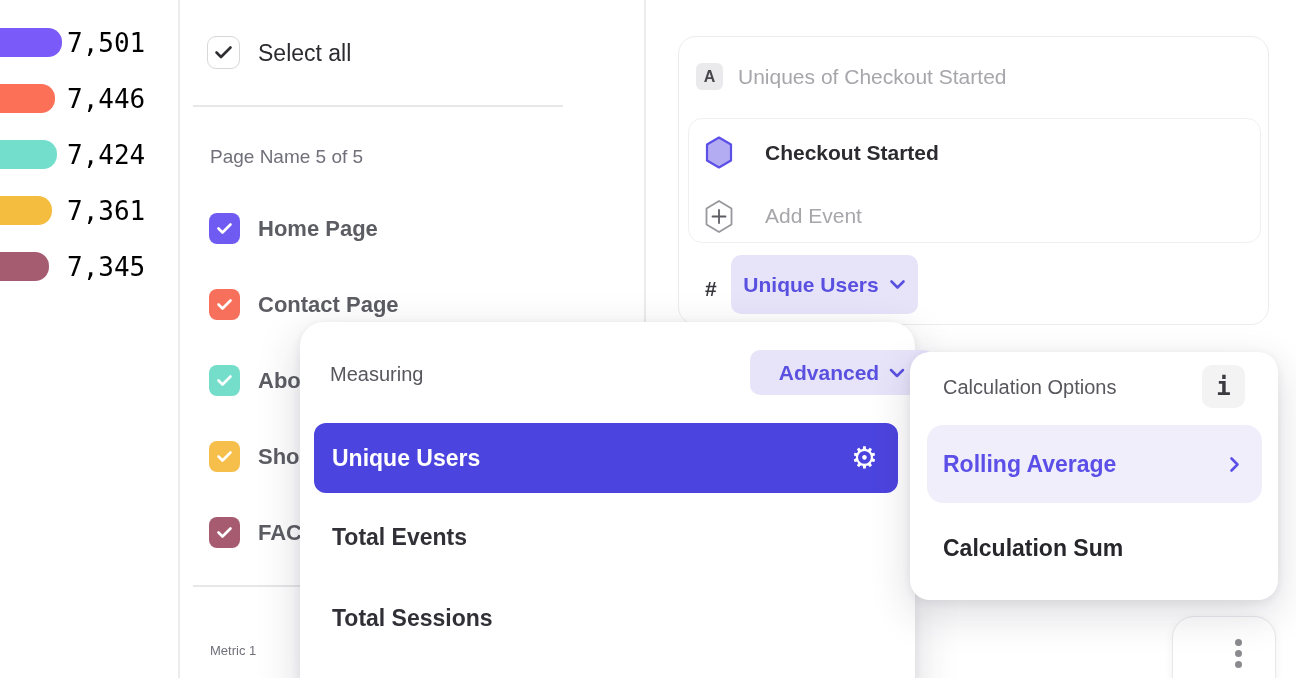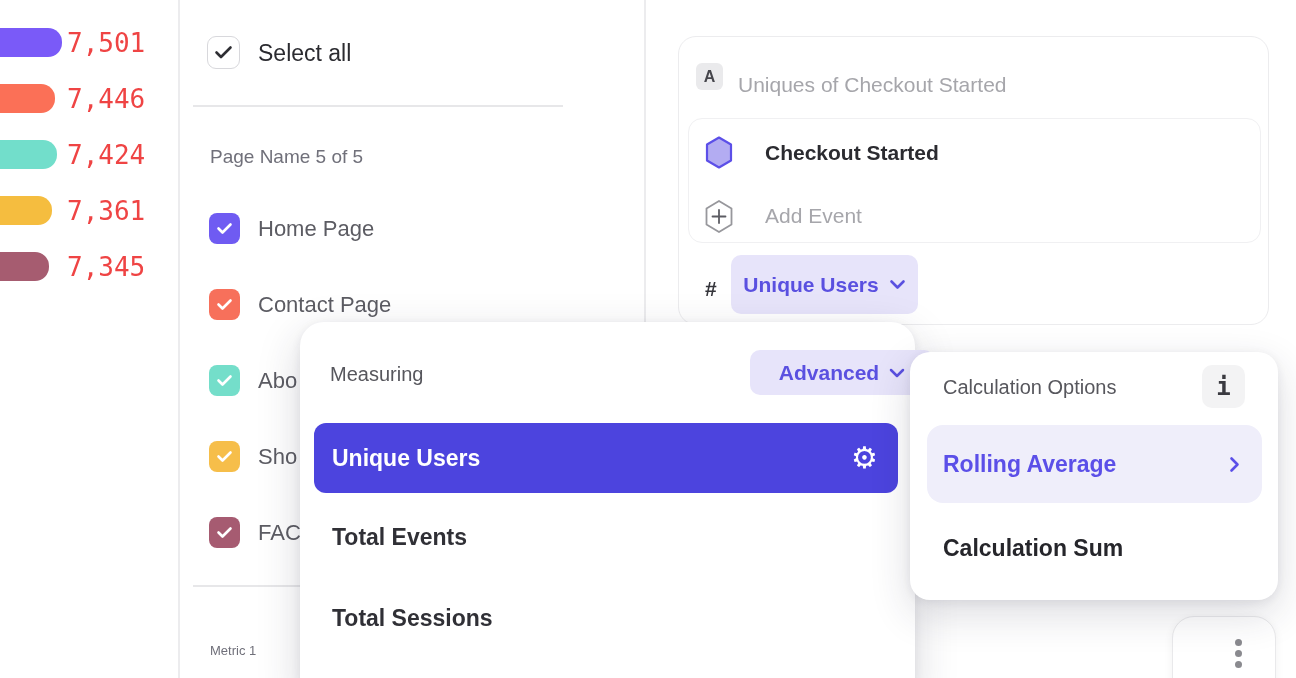--- a/index.html
+++ b/index.html
@@ -7,47 +7,47 @@
   .canvas {
     position:relative; width:1296px; height:678px; overflow:hidden;
     background:#fff; font-family:"Liberation Sans", sans-serif; color:#2b2b30;
   }
   .abs { position:absolute; }
 
   
   .bar { position:absolute; left:0; height:29px; border-radius:0 14px 14px 0; }
   .bar-value {
     position:absolute; left:67px; font-family:"DejaVu Sans Mono", monospace;
-    font-size:26px; color:#ef4444; transform:translateY(-50%);
+    font-size:26px; color:#000000; transform:translateY(-50%);
   }
 
   
   .vline { position:absolute; top:0; bottom:0; width:2px; background:#ececee; }
   .hdiv  { position:absolute; height:1.5px; background:#e7e7e9; }
   .checkbox {
     position:absolute; border-radius:8px; display:flex;
     align-items:center; justify-content:center; cursor:pointer;
   }
   .cb-white { background:#fff; border:1.5px solid #d8d8dc; border-radius:9px; }
   .item-label { position:absolute; left:258px; transform:translateY(-50%);
-    font-size:22px; font-weight:normal; color:#5c5c63; white-space:nowrap; }
+    font-size:22px; font-weight:bold; color:#5c5c63; white-space:nowrap; }
   .muted-label { position:absolute; left:210px; transform:translateY(-50%);
     font-size:19px; color:#70707a; white-space:nowrap; }
 
   
   .query-card {
     position:absolute; left:678px; top:36px; width:591px; height:289px;
     background:#fff; border:1.5px solid #ececee; border-radius:18px;
   }
   .row-badge {
     position:absolute; left:17px; top:26px; width:27px; height:27px;
     background:#eaeaec; border-radius:6px; display:flex; align-items:center;
     justify-content:center; font-size:16px; font-weight:bold; color:#46464c;
   }
-  .q-placeholder { position:absolute; left:59px; top:48px; transform:translateY(-50%);
+  .q-placeholder { position:absolute; left:59px; top:40px; transform:translateY(-50%);
     font-size:21px; color:#a6a6ab; white-space:nowrap; }
   .event-card {
     position:absolute; left:9px; top:81px; width:573px; height:125px;
     background:#fff; border:1.5px solid #f0f0f2; border-radius:14px;padding-left:10px;
   }
   .event-name { position:absolute; left:76px; top:34px; transform:translateY(-50%);
     font-size:21px; font-weight:bold; color:#2b2b30; white-space:nowrap; }
   .add-label { position:absolute; left:76px; top:97px; transform:translateY(-50%);
     font-size:21px; color:#a6a6ab; white-space:nowrap; }
   .hash { position:absolute; left:26px; top:252px; transform:translateY(-50%);

